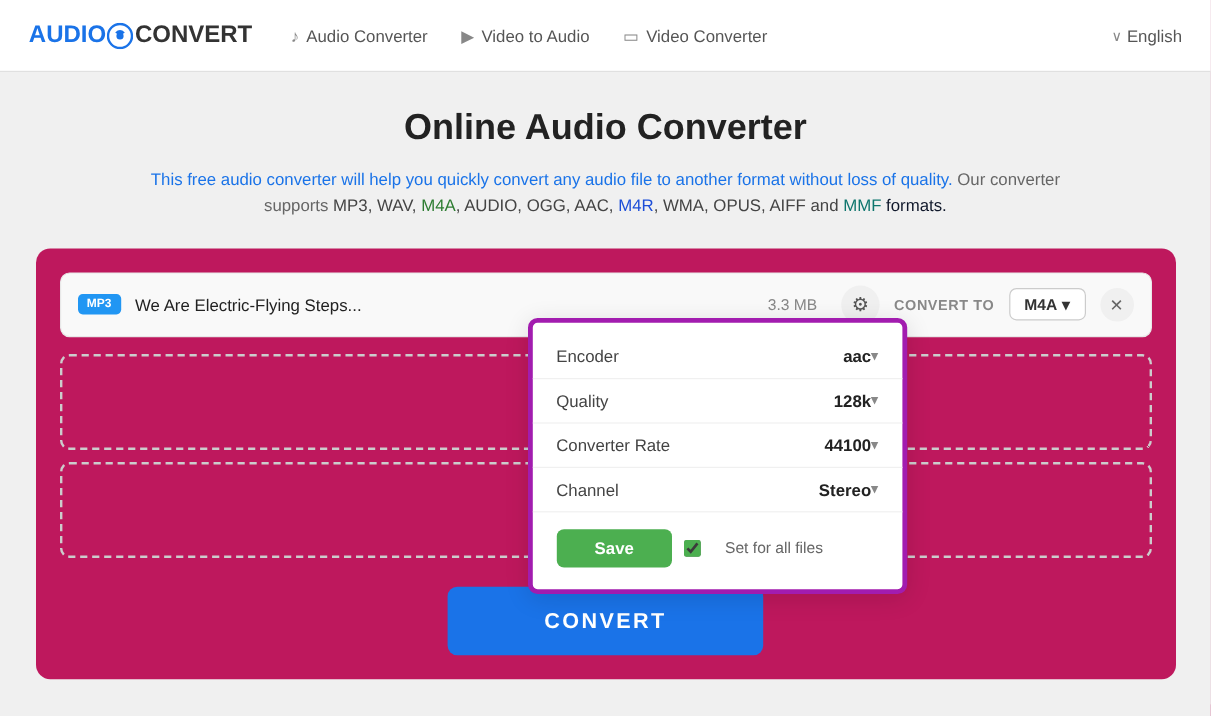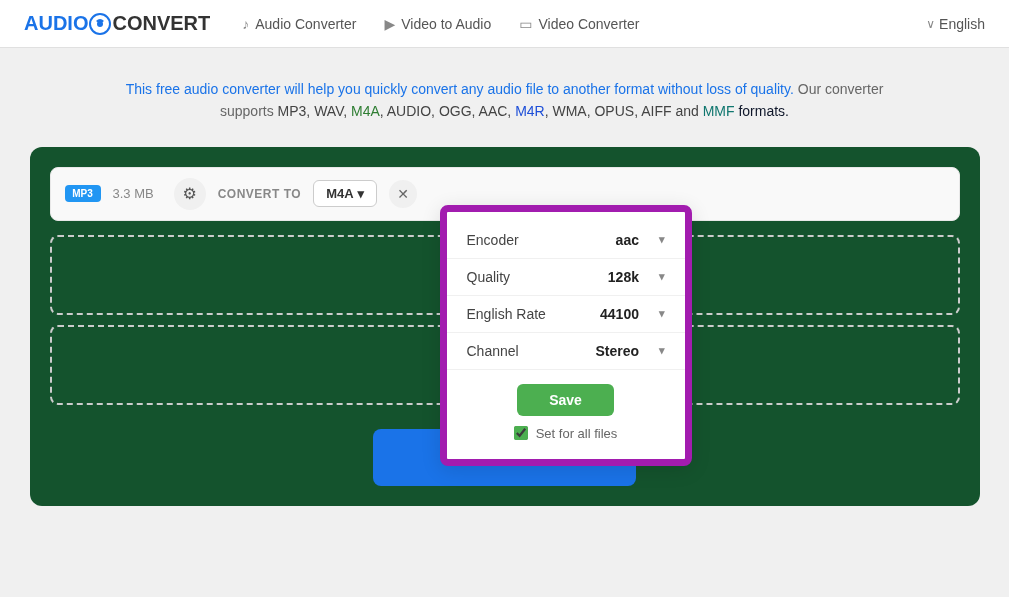--- a/index.html
+++ b/index.html
@@ -11,21 +11,21 @@
       overflow: hidden;
     }
 
     
     .header {
       background: #fff;
       border-bottom: 1px solid #e0e0e0;
       display: flex;
       align-items: center;
       padding: 0 24px;
-      height: 48px;
+      height: 60px;
     }
     .logo {
       display: flex;
       align-items: center;
       font-weight: 800;
       font-size: 20px;
       margin-right: 32px;
     }
     .logo-audio {
       color: #1a73e8;
@@ -84,21 +84,21 @@
       text-align: center;
       font-size: 14px;
       color: #666;
       line-height: 1.6;
       max-width: 800px;
       margin: 0 auto 24px;
     }
 
     
     .converter-box {
-      background: #14532d;
+      background: #be185d;
       border-radius: 12px;
       padding: 20px;
       max-width: 950px;
       margin: 1px auto;
       position: relative;
       min-height: 320px;
     }
 
     
     .file-row {
@@ -177,74 +177,74 @@
       justify-content: center;
       font-size: 14px;
       color: #666;
     }
 
     
     .settings-panel {
       position: absolute;
       top: 58px;
       left: 410px;
-      width: 252px;
+      width: 316px;
       background: #fff;
-      border: 7px solid #a21caf;
+      border: 4px solid #a21caf;
       border-radius: 8px;
       box-shadow: 0 4px 20px rgba(0,0,0,0.12);
       z-index: 100;
       padding: 10px 0;
     }
     .setting-row {
       display: flex;
       align-items: center;
       justify-content: space-between;
       padding: 10px 20px;
       border-bottom: 1px solid #f0f0f0;
     }
     .setting-row:last-child { border-bottom: none; }
     .setting-label {
       font-size: 14px;
       color: #444;
     }
     .setting-value {
       display: flex;
       align-items: center;
-      gap: 20px;
+      gap: 0;
       font-size: 14px;
       font-weight: 600;
       color: #222;
       cursor: pointer;
     }
     .setting-value .caret {
       font-size: 11px;
       color: #888;
     }
     .save-btn-row {
       display: flex;
-      flex-direction: column;
+      flex-direction: row;
       align-items: center;
       padding: 14px 20px 8px;
       gap: 10px;
     }
     .save-btn {
       background: #4CAF50;
       color: #fff;
       border: none;
       border-radius: 6px;
       padding: 8px 32px;
       font-size: 14px;
       font-weight: 600;
       cursor: pointer;
     }
     .set-all-row {
       display: flex;
       align-items: center;
-      gap: 8px;
+      gap: 20px;
       font-size: 13px;
       color: #666;
     }
     .set-all-checkbox {
       width: 14px;
       height: 14px;
       accent-color: #4CAF50;
     }
 
     
@@ -312,31 +312,33 @@
     </a>
   </nav>
 
   <div class="lang-selector">
     <span class="chevron">∨</span>
     <span>English</span>
   </div>
 </header>
 
 <div class="main">
+  <h1 class="page-title">Online Audio Converter</h1>
 
   <p class="page-subtitle">
     <span style="color:#1a73e8">This free audio converter will help you quickly convert any audio file to another format without loss of quality.</span>
     <span> Our converter supports </span>
     <span style="color:#444">MP3, WAV, </span><span style="color:#2e7d32">M4A</span><span style="color:#444">, AUDIO, OGG, AAC, </span><span style="color:#1d4ed8">M4R</span><span style="color:#444">, WMA, OPUS, AIFF and </span><span style="color:#0f766e">MMF</span><span style="color:#0f172a"> formats.</span>
   </p>
 
   <div class="converter-box">
 
     <div class="file-row">
       <span class="file-badge">MP3</span>
+      <span class="file-name">We Are Electric-Flying Steps...</span>
       <span class="file-size">3.3 MB</span>
       <button class="gear-btn">⚙</button>
       <span class="convert-to-label">CONVERT TO</span>
       <button class="format-btn">
         <span>M4A</span>
         <span>▾</span>
       </button>
       <button class="close-btn">✕</button>
     </div>
 
@@ -349,21 +351,21 @@
         </div>
       </div>
       <div class="setting-row">
         <span class="setting-label">Quality</span>
         <div class="setting-value">
           <span>128k</span>
           <span class="caret">▾</span>
         </div>
       </div>
       <div class="setting-row">
-        <span class="setting-label">English Rate</span>
+        <span class="setting-label">Converter Rate</span>
         <div class="setting-value">
           <span>44100</span>
           <span class="caret">▾</span>
         </div>
       </div>
       <div class="setting-row">
         <span class="setting-label">Channel</span>
         <div class="setting-value">
           <span>Stereo</span>
           <span class="caret">▾</span>

